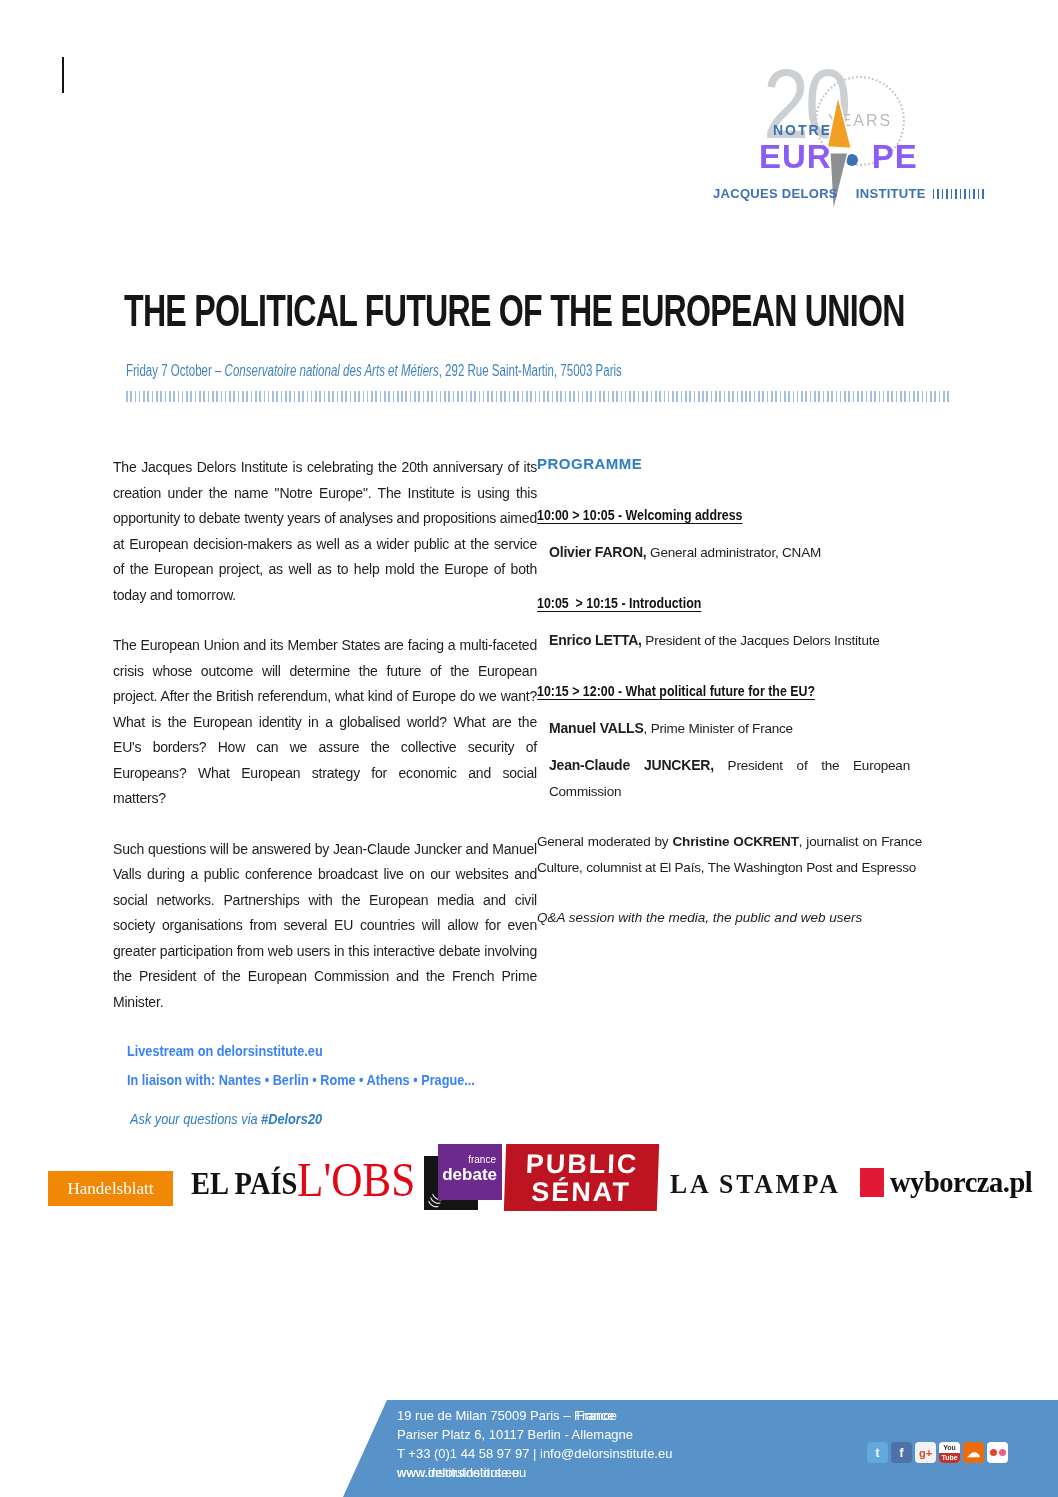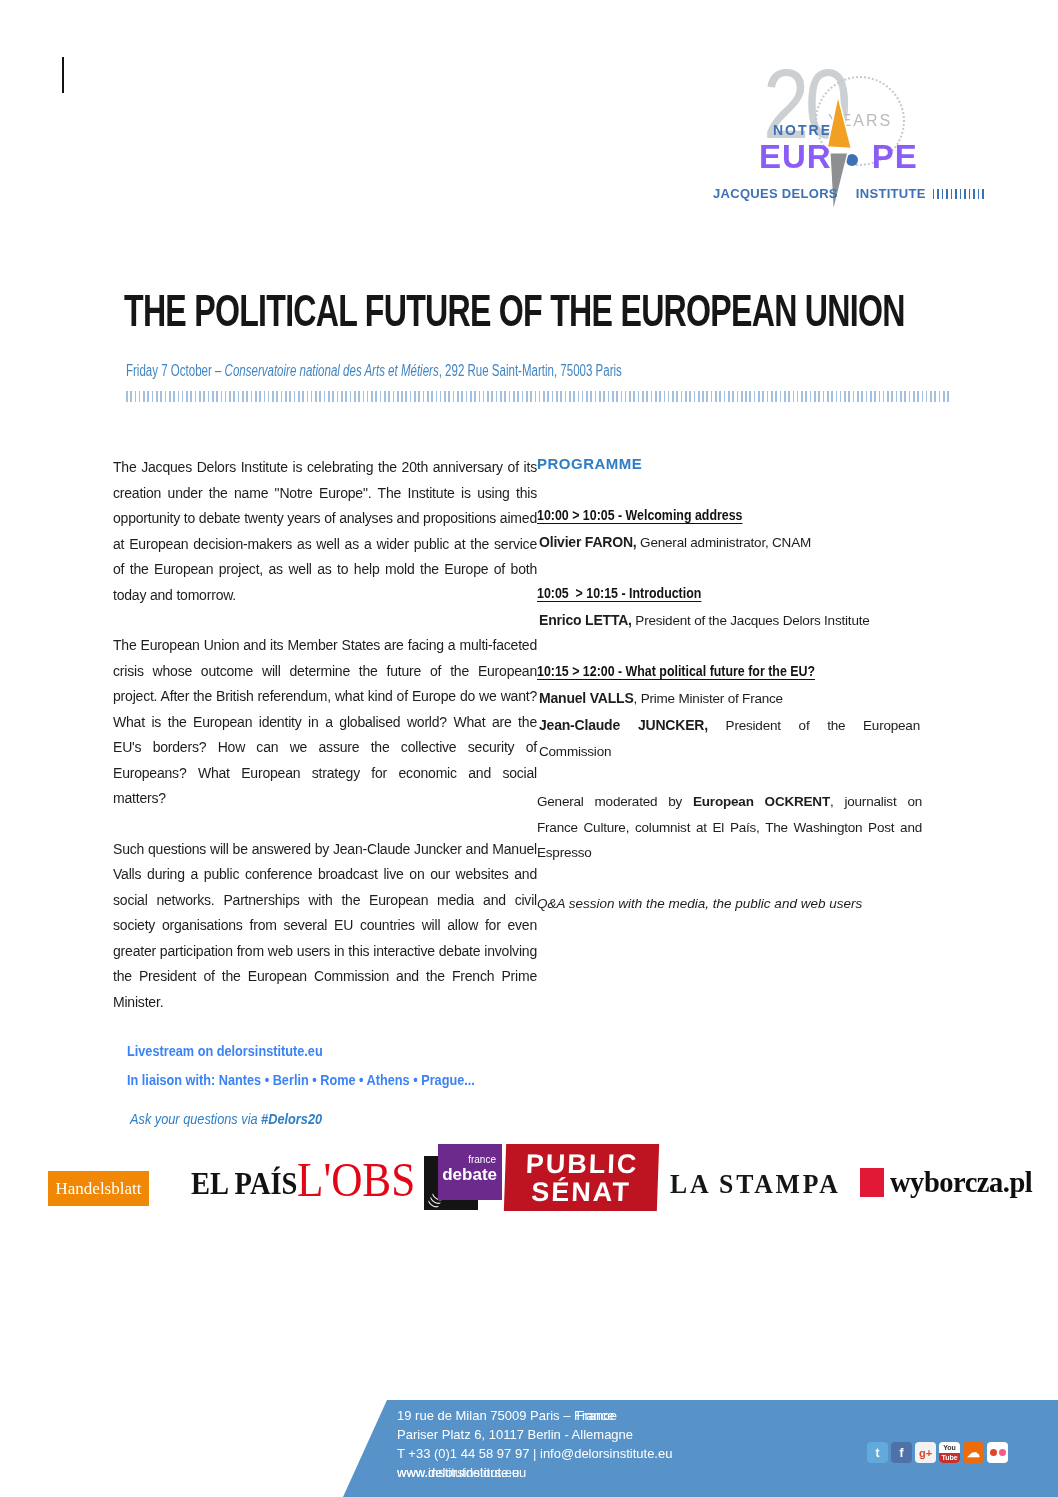--- a/index.html
+++ b/index.html
@@ -38,36 +38,36 @@
   
   .columns{position:absolute;left:113px;top:455px;width:845px;display:flex;}
   .col-left{width:424px;}
   .col-right{width:385px;}
   .col-left p{margin:0 0 25px 0;font-size:14px;line-height:25.5px;text-align:justify;letter-spacing:-.2px;}
   .prog-heading{font-size:15px;font-weight:700;color:#2e7ec6;letter-spacing:.5px;margin:0 0 30px 0;}
   .prog-item{margin:0 0 25px 0;}
   .prog-title{font-size:15.5px;font-weight:700;color:#121212;white-space:pre;
               transform:scaleX(.8);transform-origin:left center;line-height:25.5px;
               text-decoration:underline;text-underline-offset:3px;}
-  .speaker{margin:2px;font-size:13.5px;line-height:25.5px;text-align:justify;letter-spacing:-.2px;}
+  .speaker{margin:12px;font-size:13.5px;line-height:25.5px;text-align:justify;letter-spacing:-.2px;}
   .speaker b{font-size:14px;}
   .mod-para{margin:0 0 25px 0;font-size:13.5px;line-height:25.5px;text-align:justify;letter-spacing:-.2px;}
   .qa-note{margin:25px 0 0 0;font-size:13.5px;font-style:italic;line-height:25.5px;}
 
   
   .livestream{position:absolute;left:127px;top:1036px;color:#3b82f6;font-weight:700;font-size:15.5px;}
   .livestream .ls-line{white-space:nowrap;transform:scaleX(.82);transform-origin:left top;line-height:29px;}
   .ask{position:absolute;left:130px;top:1110px;color:#2e7ec6;font-style:italic;font-size:15px;
        white-space:nowrap;transform:scaleX(.85);transform-origin:left top;}
   .ask b{font-weight:700;}
   .link{cursor:pointer;}
 
   
   .partner{position:absolute;}
-  .hb{left:48px;top:1171px;width:101px;height:35px;background:#f08705;color:#fff;
+  .hb{left:48px;top:1171px;width:125px;height:35px;background:#f08705;color:#fff;
       font-family:"Liberation Serif",serif;font-size:17px;display:flex;align-items:center;justify-content:center;}
   .elpais{left:191px;top:1166px;font-family:"Liberation Serif",serif;font-weight:700;font-size:31px;
           color:#121212;transform:scaleX(.92);transform-origin:left top;}
   .lobs{left:297px;top:1152px;font-family:"Liberation Serif",serif;font-size:48px;color:#e30617;
         transform:scaleX(.9);transform-origin:left top;}
   .fc{left:424px;top:1144px;width:80px;height:68px;}
   .fc-black{position:absolute;left:0;top:12px;width:54px;height:54px;background:#141414;}
   .fc-mark{position:absolute;left:4px;bottom:2px;color:#fff;font-size:12px;transform:rotate(-60deg);}
   .fc-purple{position:absolute;left:14px;top:0;width:64px;height:56px;background:#6b2a8c;color:#fff;}
   .fc-small{position:absolute;right:6px;top:10px;font-size:10px;}
@@ -159,21 +159,21 @@
         <div class="prog-title">10:05  &gt; 10:15 - Introduction</div>
         <p class="speaker"><b>Enrico LETTA,</b><span> President of the Jacques Delors Institute</span></p>
       </div>
 
       <div class="prog-item">
         <div class="prog-title">10:15 &gt; 12:00 - What political future for the EU?</div>
         <p class="speaker"><b>Manuel VALLS</b><span>, Prime Minister of France</span></p>
         <p class="speaker"><b>Jean-Claude JUNCKER,</b><span> President of the European Commission</span></p>
       </div>
 
-      <p class="mod-para"><span>General moderated by </span><b>European OCKRENT</b><span>, journalist on France Culture, columnist at El País, The Washington Post and Espresso</span></p>
+      <p class="mod-para"><span>General moderated by </span><b>Christine OCKRENT</b><span>, journalist on France Culture, columnist at El País, The Washington Post and Espresso</span></p>
 
       <p class="qa-note">Q&amp;A session with the media, the public and web users</p>
     </div>
   </div>
 
   <div class="livestream">
     <div class="ls-line"><span>Livestream on </span><span class="link">delorsinstitute.eu</span></div>
     <div class="ls-line">In liaison with: Nantes • Berlin • Rome • Athens • Prague...</div>
   </div>
   <div class="ask">

